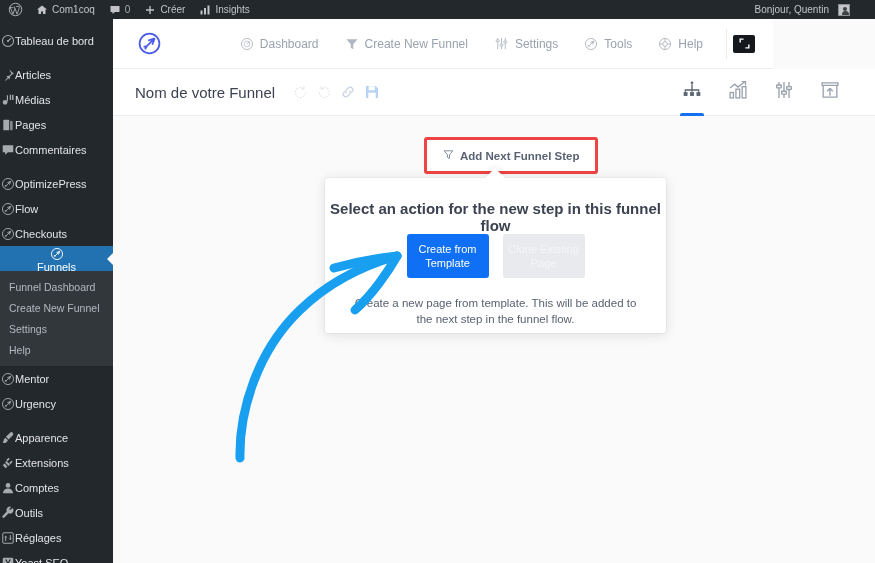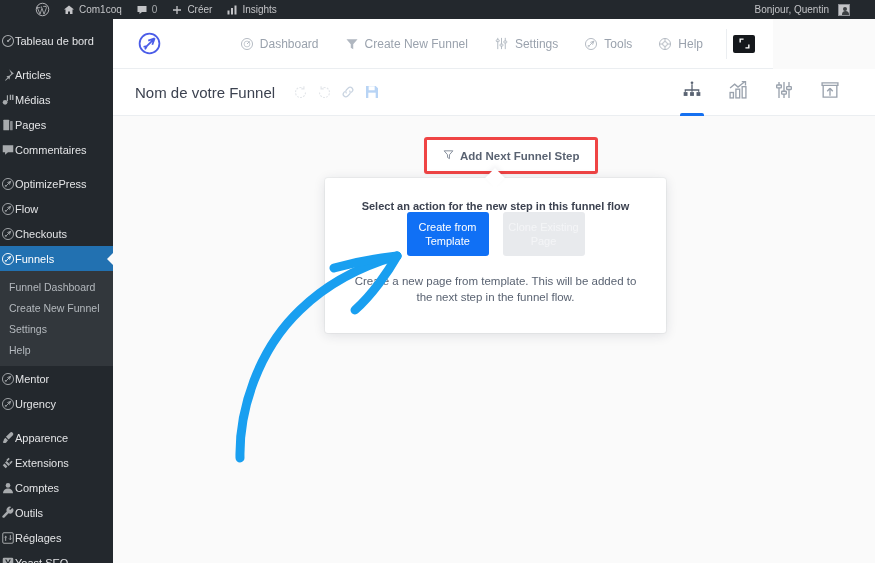--- a/index.html
+++ b/index.html
@@ -13,21 +13,21 @@
 
   
   .adminbar {
     position: absolute; top: 0; left: 0;
     width: 875px; height: 19px;
     background: #23282d;
     color: #c3c4c7;
     display: flex; align-items: center;
     font-size: 10px;
   }
-  .ab-left { display: flex; align-items: flex-start; margin-left: 27px; }
+  .ab-left { display: flex; align-items: flex-start; }
   .ab-item {
     display: flex; align-items: center; gap: 4px;
     height: 19px; padding: 0 7px;
     color: #c3c4c7; white-space: nowrap;
   }
   .ab-item.logo { padding: 0 6px 0 8px; }
   .ab-spacer { flex: 1; }
   .ab-right { display: flex; align-items: center; padding-right: 18px; }
   .ab-glyph { display: inline-flex; align-items: center; justify-content: center; }
   .ab-count { color: #a7aaad; font-size: 10px; }
@@ -59,21 +59,21 @@
     display: flex; align-items: center; gap: 0;
     height: 25px; 
     color: #e3e4e6; font-size: 11px;
     white-space: nowrap;
   }
   .sb-item .sb-ico {
     width: 15px; height: 15px;
     display: inline-flex; align-items: center; justify-content: center;
     color: #a7aaad; flex: none;
   }
-  .sb-item.active { background: #2271b1; color: #fff; }
+  .sb-item.active { background: #2271b1; color: #fff; flex-direction: column; }
   .sb-item.active .sb-ico { color: #fff; }
   .sb-item.active::after {
     content: ""; position: absolute; right: -1px; top: 50%;
     transform: translateY(-50%);
     border-style: solid; border-width: 7px 7px 7px 0;
     border-color: transparent #fafafa transparent transparent;
   }
   .sb-gap { height: 9px; }
   .sb-sub {
     background: #32373c; padding: 5px 0 6px 0;
@@ -165,21 +165,21 @@
     box-shadow: 0 2px 12px rgba(30,40,60,.13), 0 0 0 1px rgba(30,40,60,.04);
   }
   .popover::before {
     content: ""; position: absolute; top: -7px; left: 163px;
     width: 14px; height: 14px; background: #ffffff;
     transform: rotate(45deg);
     box-shadow: -2px -2px 5px rgba(30,40,60,.06);
   }
   .pop-title {
     position: relative;
-    text-align: center; font-size: 11px; font-weight: bold;
+    text-align: center; font-size: 15px; font-weight: bold;
     color: #3c4250; padding-top: 22px;
   }
   .pop-actions {
     position: relative;
     display: flex; justify-content: center; gap: 14px; 
   }
   .btn-primary {
     width: 82px; height: 44px;
     background: #1070f5; border-radius: 3px;
     color: #ffffff; font-size: 11px; line-height: 14px;

